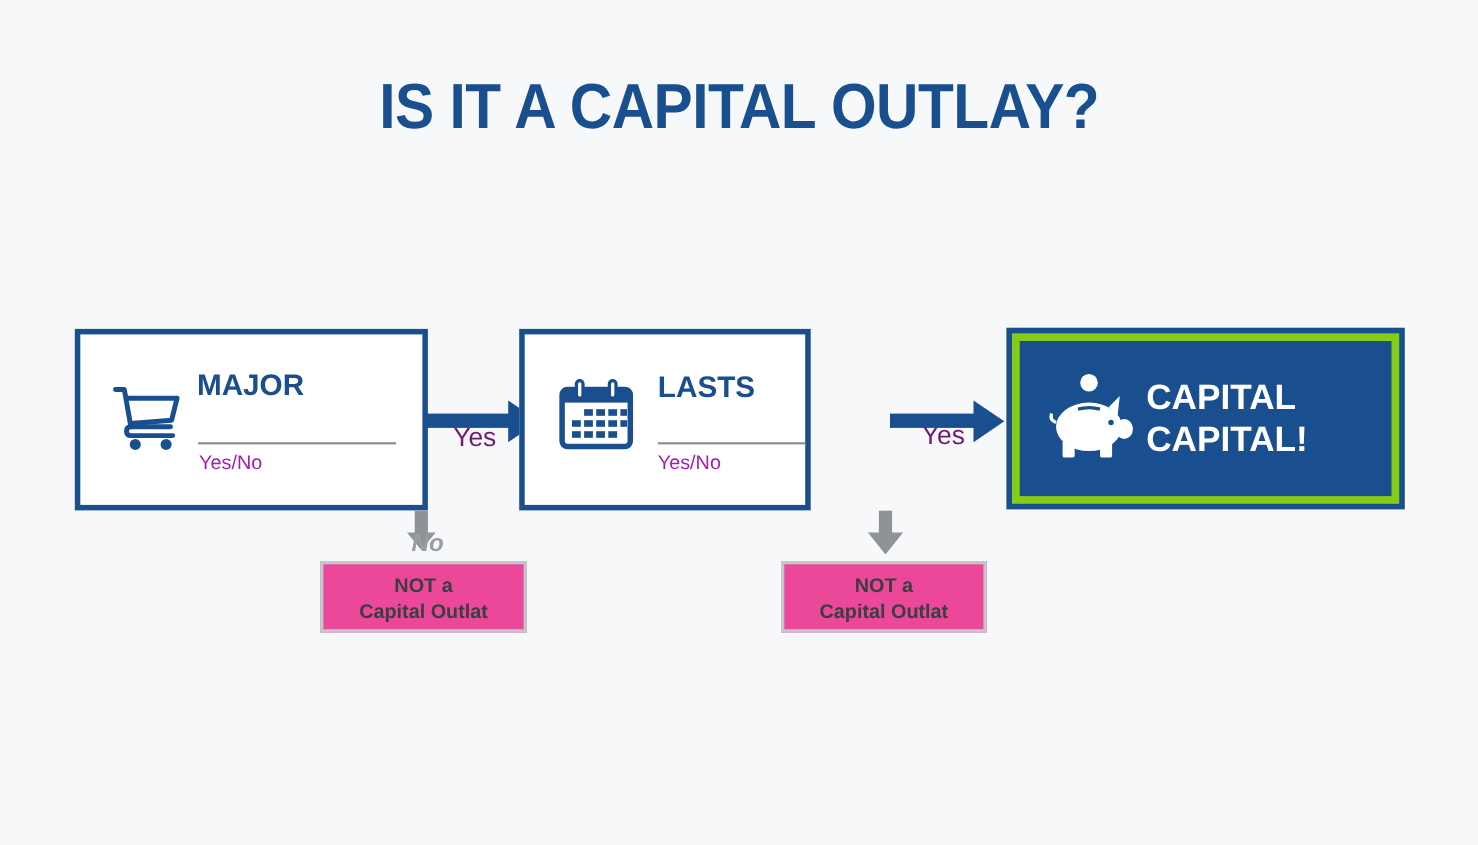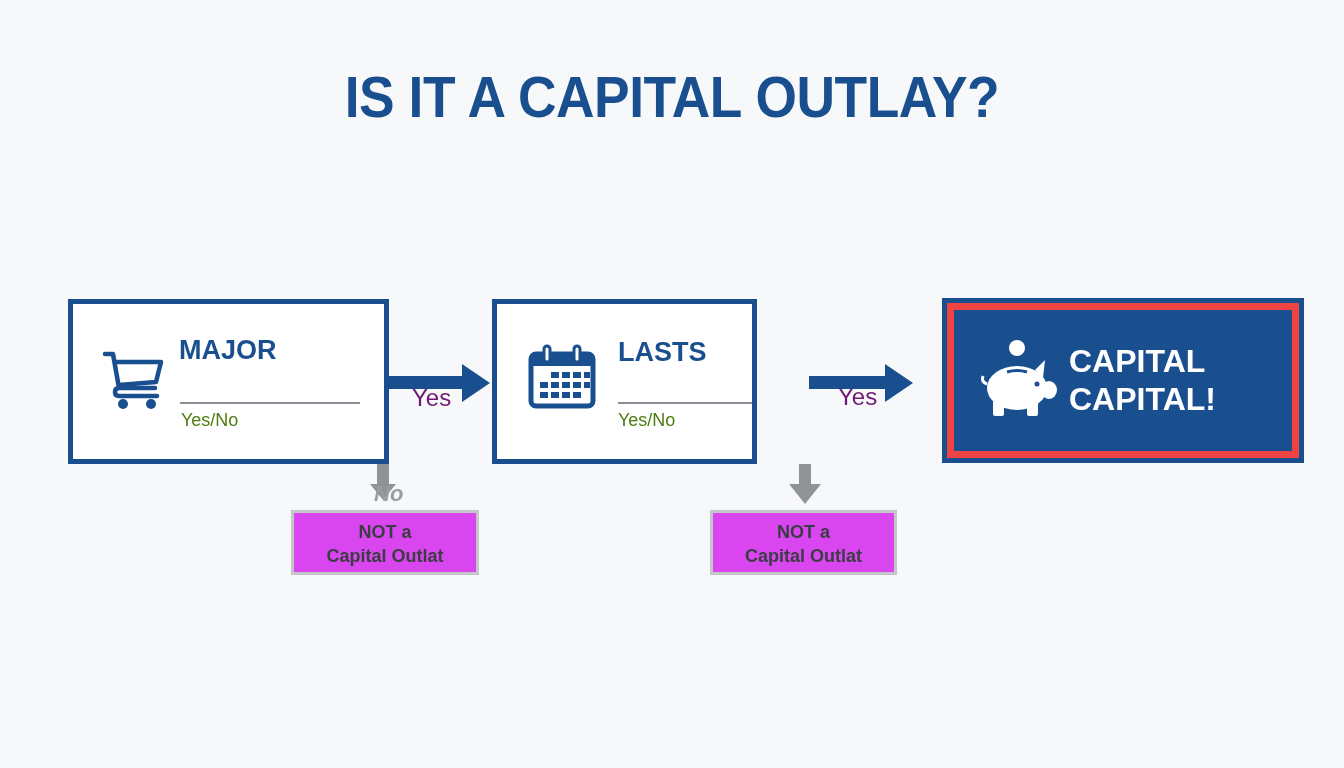--- a/index.html
+++ b/index.html
@@ -12,40 +12,40 @@
     position: absolute; left: 0; width: 1344px; top: 62px;
     text-align: center; color: #1a4f8f; font-weight: bold;
     font-size: 58px; letter-spacing: -0.5px; line-height: 70px;
     transform: scaleX(0.92);
   }
   .box {
     position: absolute; box-sizing: border-box;
     border: 5px solid #1a4f8f; background: #ffffff;
   }
   .b1 { left: 68px; top: 299px; width: 321px; height: 165px; }
-  .b2 { left: 492px; top: 299px; width: 265px; height: 165px; }
-  .b3 { left: 915px; top: 298px; width: 362px; height: 165px; background: #ef4444; margin-left: 27px; }
+  .b2 { left: 472px; top: 299px; width: 265px; height: 165px; }
+  .b3 { left: 915px; top: 298px; width: 362px; height: 165px; background: #84cc16; }
   .b3 .inner {
     position: absolute; left: 7px; top: 7px; right: 7px; bottom: 7px;
     background: #1a4f8f;
   }
   .icon { position: absolute; }
   .heading {
     position: absolute; color: #1a4f8f; font-weight: bold;
     font-size: 27px; line-height: 32px;
   }
   .rule { position: absolute; height: 2px; background: #8a8f96; }
-  .sub { position: absolute; color: #4d7c0f; font-size: 18px; }
+  .sub { position: absolute; color: #a21caf; font-size: 18px; }
   .yes-label {
     position: absolute; color: #701a75; font-weight: normal; font-size: 24px; margin-top: 44px;
   }
   .arrow { position: absolute; }
   .no-box {
     position: absolute; box-sizing: border-box;
-    border: 3px solid #c4c6c9; background: #d946ef;
+    border: 3px solid #c4c6c9; background: #ec4899;
     color: #3a3d42; font-weight: bold; font-size: 18px;
     text-align: center; line-height: 24px; padding-top: 7px;
   }
   .cap-heading {
     position: absolute; color: #ffffff; font-weight: bold;
     font-size: 32px; line-height: 38px;
   }
   .no-label {
     position: absolute; color: #9a9da1; font-size: 22px; font-weight: bold; font-style: italic;
   }

